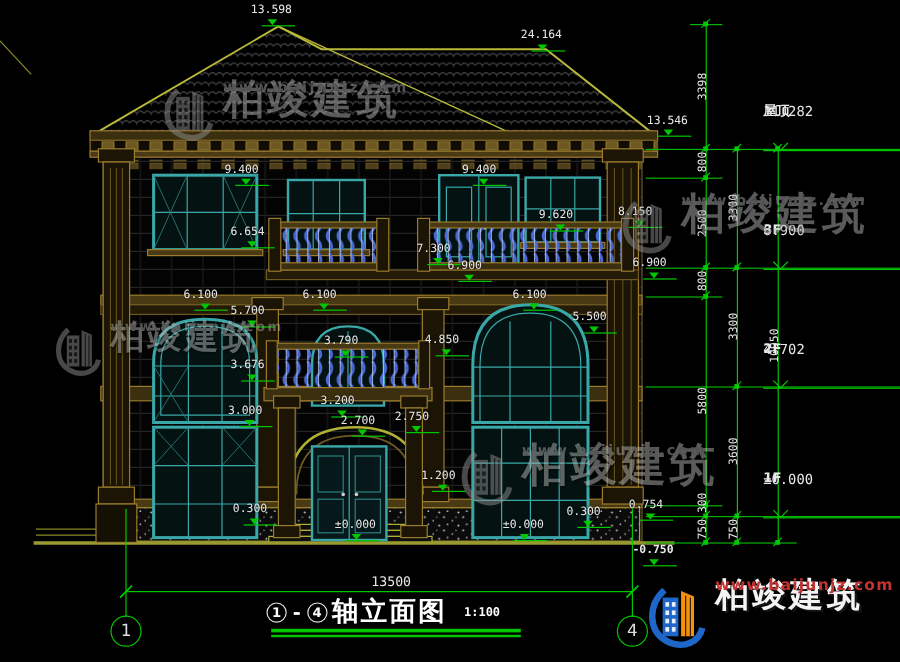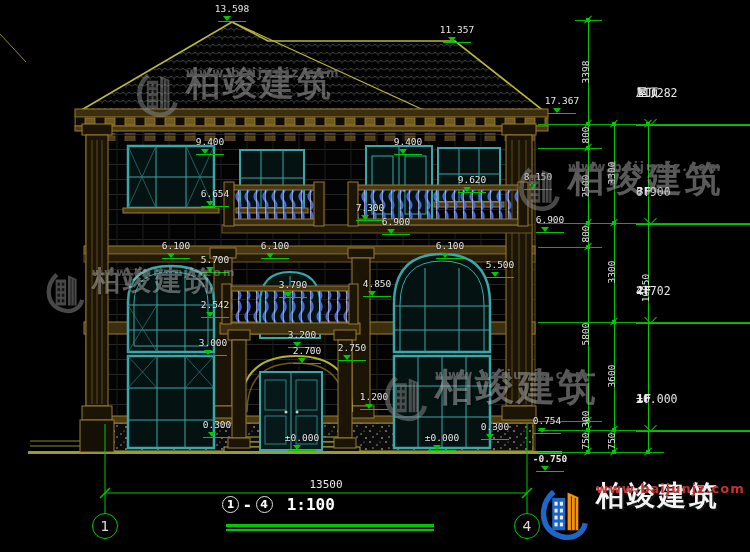--- a/index.html
+++ b/index.html
@@ -2,21 +2,21 @@
 <html><head>
 <meta charset="utf-8">
 <style>
   :root{ --green:#00c800; --txt:#e8e8e8; }
   html,body{margin:0;padding:0;background:#000;}
   #stage{position:relative;width:750px;height:552px;background:#000;overflow:hidden;
          font-family:"DejaVu Sans", sans-serif;}
   #stage *{box-sizing:border-box;}
   #gen div{position:absolute;}
   
-  .dim{position:absolute;width:46px;text-align:center;white-space:nowrap;z-index:6;}
+  .dim{position:absolute;width:46px;white-space:nowrap;z-index:6;}
   .dim .dt{display:block;font-family:"DejaVu Sans Mono", monospace;font-size:9.5px;line-height:10px;
            color:var(--txt);text-shadow:0 0 2px #000;}
   .dim .mk{display:block;width:28px;height:8px;margin:0 auto;position:relative;}
   .dim .mk::before{content:"";position:absolute;left:0;right:0;bottom:0;border-bottom:1.5px solid var(--green);}
   .dim .mk::after{content:"";position:absolute;left:5px;bottom:1px;width:0;height:0;
            border-left:4px solid transparent;border-right:4px solid transparent;border-top:5px solid var(--green);}
   
   .vline{border-left:1.3px solid var(--green);width:0;}
   .hline{border-top:1px solid #00b400;height:0;}
   .ctick{border-top:1.6px solid var(--green);height:0;transform:rotate(-45deg);}
@@ -39,21 +39,21 @@
   .wm.gray .wt{color:#b4b4b4;text-shadow:1px 1px 2px #000;}
   .wm.gray .wu{color:#a6a6a6;}
   .wm.logo .wt{color:#f4f4f4;text-shadow:2px 2px 0 #151515;}
   .wm.logo .wu{color:#c43232;letter-spacing:1px;}
   
   #title-row{position:absolute;left:222px;top:495px;display:flex;align-items:center;gap:4px;z-index:9;}
   .circ{display:inline-flex;align-items:center;justify-content:center;width:17px;height:17px;
         border:1.6px solid #e0e0e0;border-radius:50%;color:#fff;font-size:11px;font-weight:bold;}
   .tdash{color:#fff;font-weight:bold;font-size:16px;margin:0 1px;}
   .ttext{color:#fff;font-size:22px;font-weight:bold;letter-spacing:2px;}
-  .tscale{color:#fff;font-size:16px;font-weight:bold;margin-left:10px;font-family:"DejaVu Sans Mono",monospace;}
+  .tscale{color:#fff;font-size:10px;font-weight:bold;margin-left:10px;font-family:"DejaVu Sans Mono",monospace;}
   .uline{position:absolute;background:var(--green);z-index:9;}
   .bubble{position:absolute;width:26px;height:26px;border:1.6px solid var(--green);border-radius:50%;
           display:flex;align-items:center;justify-content:center;color:#ddd;font-size:14px;z-index:9;}
   #ovw{position:absolute;left:286px;top:478px;width:80px;text-align:center;
        font-family:"DejaVu Sans Mono",monospace;font-size:11px;color:var(--txt);z-index:6;}
 </style>
 </head>
 <body>
 
 <div id="stage">
@@ -257,25 +257,25 @@
       <line x1="0" y1="34" x2="26" y2="62" stroke="#8a8a2a"></line>
     </g>
   </svg>
 
   <div id="gen">
       <div class="dim" style="left: 209px; top: 4px;">
         <span class="dt">13.598</span>
         <i class="mk"></i>
       </div>
       <div class="dim" style="left: 434px; top: 25px;">
-        <span class="dt">11.357</span>
+        <span class="dt">24.164</span>
         <i class="mk"></i>
       </div>
       <div class="dim" style="left: 539px; top: 96px;">
-        <span class="dt">17.367</span>
+        <span class="dt">13.546</span>
         <i class="mk"></i>
       </div>
       <div class="dim" style="left: 187px; top: 137px;">
         <span class="dt">9.400</span>
         <i class="mk"></i>
       </div>
       <div class="dim" style="left: 385px; top: 137px;">
         <span class="dt">9.400</span>
         <i class="mk"></i>
       </div>
@@ -325,24 +325,24 @@
       </div>
       <div class="dim" style="left: 270px; top: 280px;">
         <span class="dt">3.790</span>
         <i class="mk"></i>
       </div>
       <div class="dim" style="left: 354px; top: 279px;">
         <span class="dt">4.850</span>
         <i class="mk"></i>
       </div>
       <div class="dim" style="left: 192px; top: 300px;">
-        <span class="dt">2.542</span>
-        <i class="mk"></i>
-      </div>
-      <div class="dim" style="left: 279px; top: 330px;">
+        <span class="dt">3.676</span>
+        <i class="mk"></i>
+      </div>
+      <div class="dim" style="left: 267px; top: 330px;">
         <span class="dt">3.200</span>
         <i class="mk"></i>
       </div>
       <div class="dim" style="left: 190px; top: 338px;">
         <span class="dt">3.000</span>
         <i class="mk"></i>
       </div>
       <div class="dim" style="left: 284px; top: 346px;">
         <span class="dt">2.700</span>
         <i class="mk"></i>
@@ -563,20 +563,21 @@
         </div>
       </div>
     </div>
 
   <div id="ovw">13500</div>
 
   <div id="title-row">
     <span class="circ">1</span>
     <span class="tdash">-</span>
     <span class="circ">4</span>
+    <span class="ttext">轴立面图</span>
     <span class="tscale">1:100</span>
   </div>
   <div class="uline" style="left:226px;top:524px;width:208px;height:3px;"></div>
   <div class="uline" style="left:226px;top:529px;width:208px;height:2px;"></div>
 
   <div class="bubble" style="left:92px;top:513px;">
     <span>1</span>
   </div>
   <div class="bubble" style="left:514px;top:513px;">
     <span>4</span>

